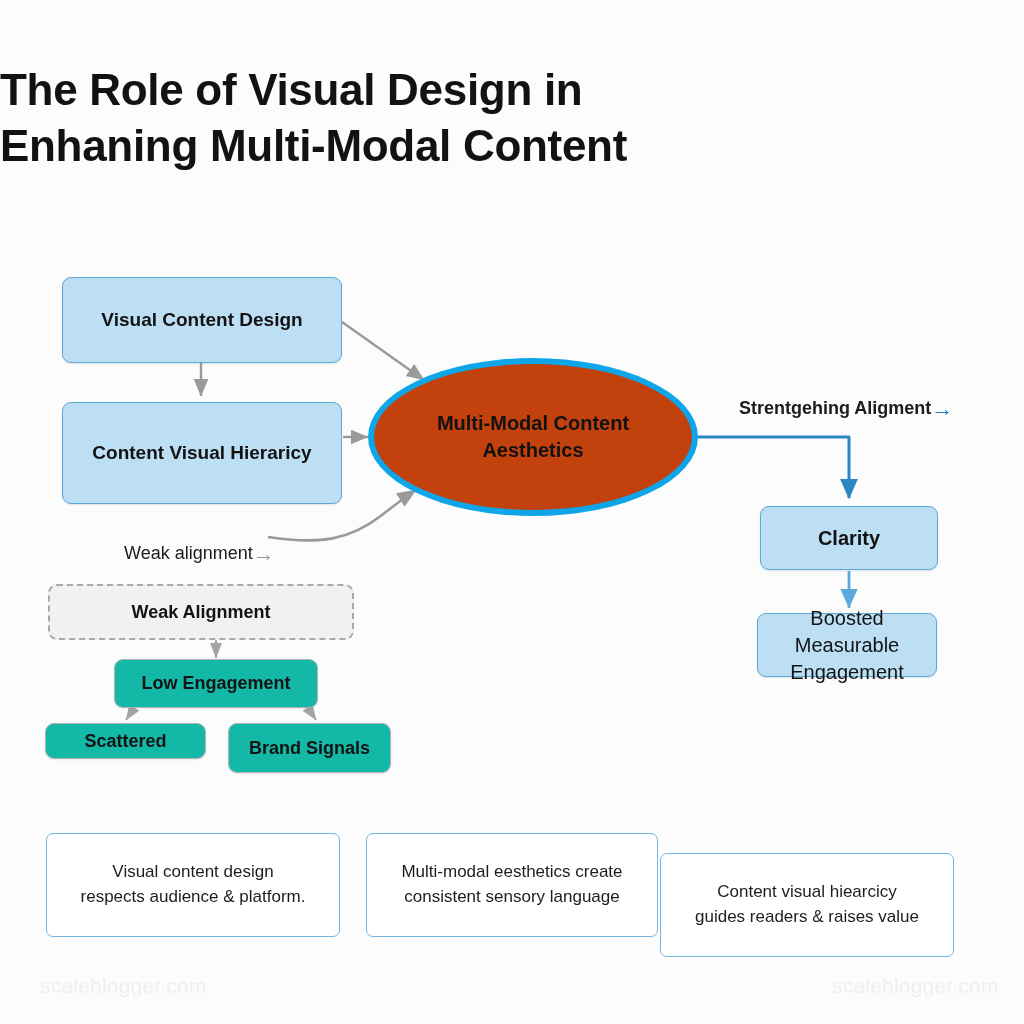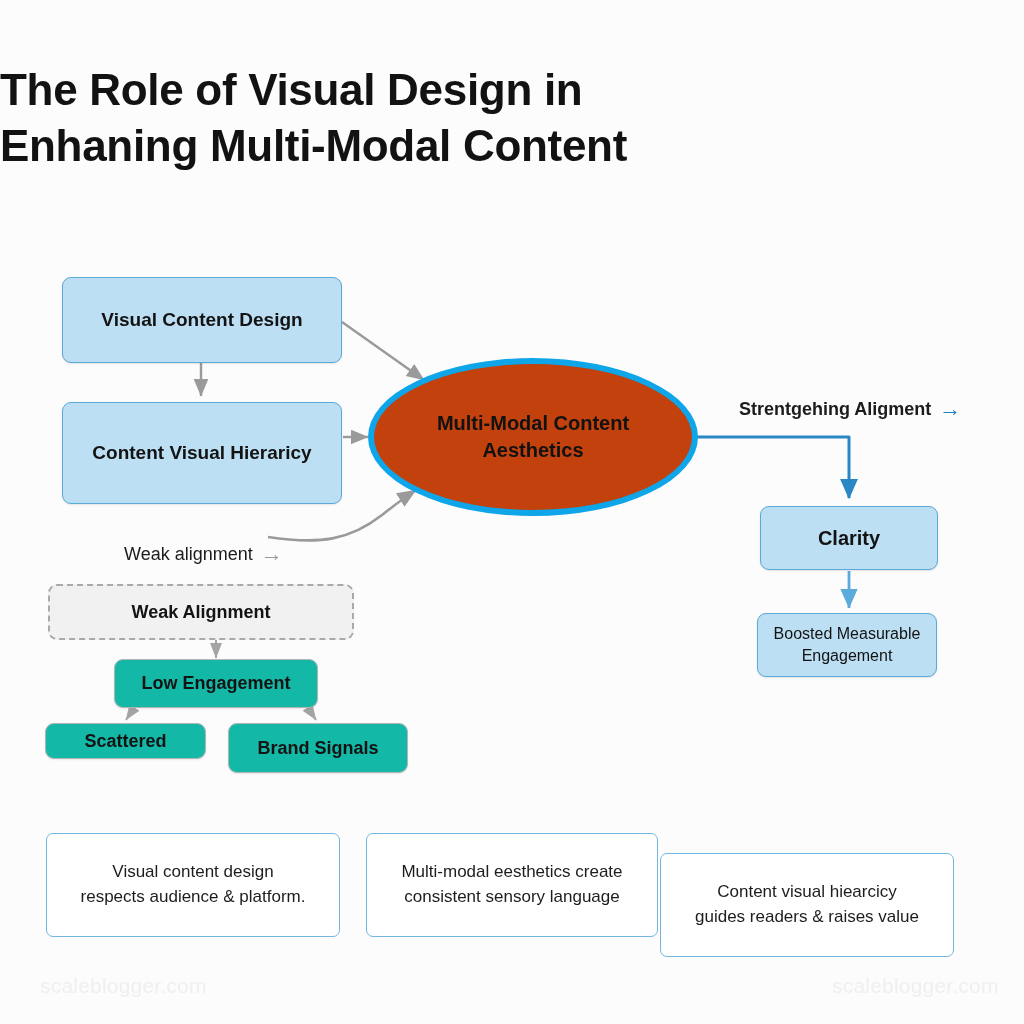--- a/index.html
+++ b/index.html
@@ -90,22 +90,21 @@
     border-radius: 50%;
     color: #121212;
     font-weight: bold;
     line-height: 1.35;
   }
 
   
   .edge-label {
     position: absolute;
     display: flex;
-    align-items: center;
-    gap: 8px;
+    align-items: flex-start;
     white-space: nowrap;
     color: #1c1c1c;
   }
   .edge-label .arrow-glyph {
     font-size: 22px;
     line-height: 1;
   }
   .edge-label.strong { font-weight: bold; font-size: 18px; }
   .edge-label.strong .arrow-glyph { color: #1f7ec0; }
   .edge-label.soft { font-weight: normal; font-size: 18px; }
@@ -198,21 +197,21 @@
 
   <div class="edge-label strong" style="left:739px; top:398px;">
     <span>Strentgehing Aligment</span>
     <span class="arrow-glyph">→</span>
   </div>
 
   <div class="node blue" style="left:760px; top:506px; width:178px; height:64px; font-size:20px;">
     <span>Clarity</span>
   </div>
 
-  <div class="node blue" style="left:757px; top:613px; width:180px; height:64px; font-size:16px; font-weight:normal; line-height:1.35;">
+  <div class="node blue" style="left:757px; top:613px; width:180px; height:64px; font-size:20px; font-weight:normal; line-height:1.35;">
     <span>
       <span style="display:block;">Boosted Measurable</span>
       <span style="display:block;">Engagement</span>
     </span>
   </div>
 
   <div class="edge-label soft" style="left:124px; top:543px;">
     <span>Weak alignment</span>
     <span class="arrow-glyph">→</span>
   </div>
@@ -222,21 +221,21 @@
   </div>
 
   <div class="node gray" style="left:114px; top:659px; width:204px; height:49px; font-size:18px;">
     <span>Low Engagement</span>
   </div>
 
   <div class="node gray" style="left:45px; top:723px; width:161px; height:36px; font-size:18px;">
     <span>Scattered</span>
   </div>
 
-  <div class="node gray" style="left:228px; top:723px; width:180px; height:50px; font-size:18px;">
+  <div class="node gray" style="left:228px; top:723px; width:163px; height:50px; font-size:18px;">
     <span>Brand Signals</span>
   </div>
 
   <div class="card" style="left:46px; top:833px; width:294px; height:104px;">
     <span>
       <span style="display:block;">Visual content design</span>
       <span style="display:block;">respects audience &amp; platform.</span>
     </span>
   </div>
 

